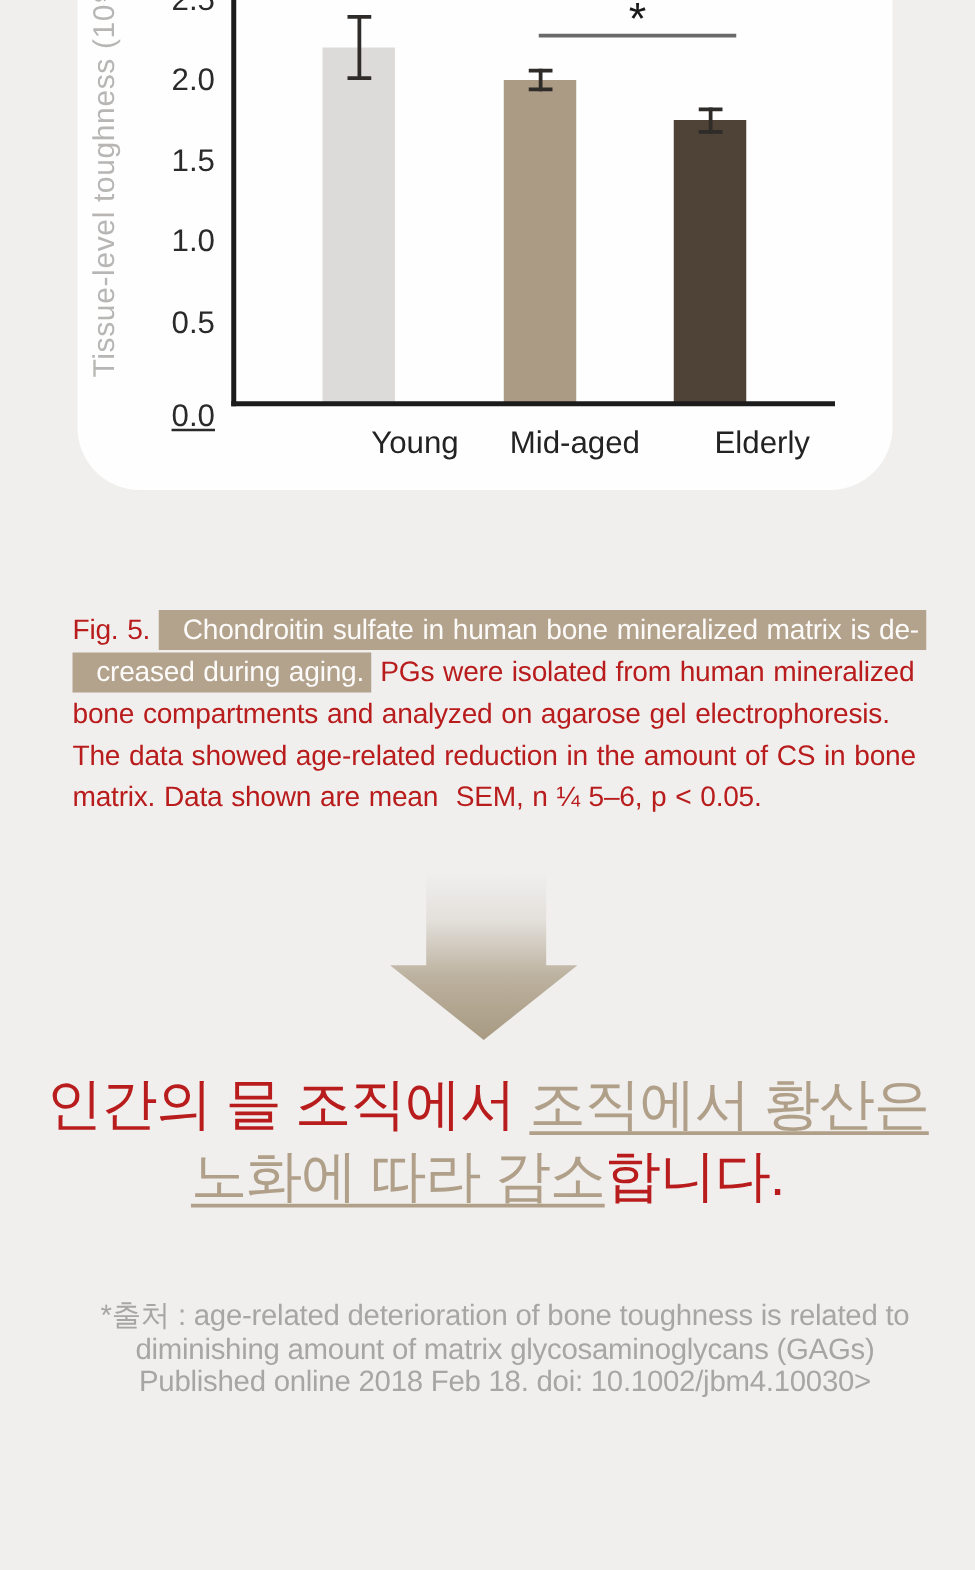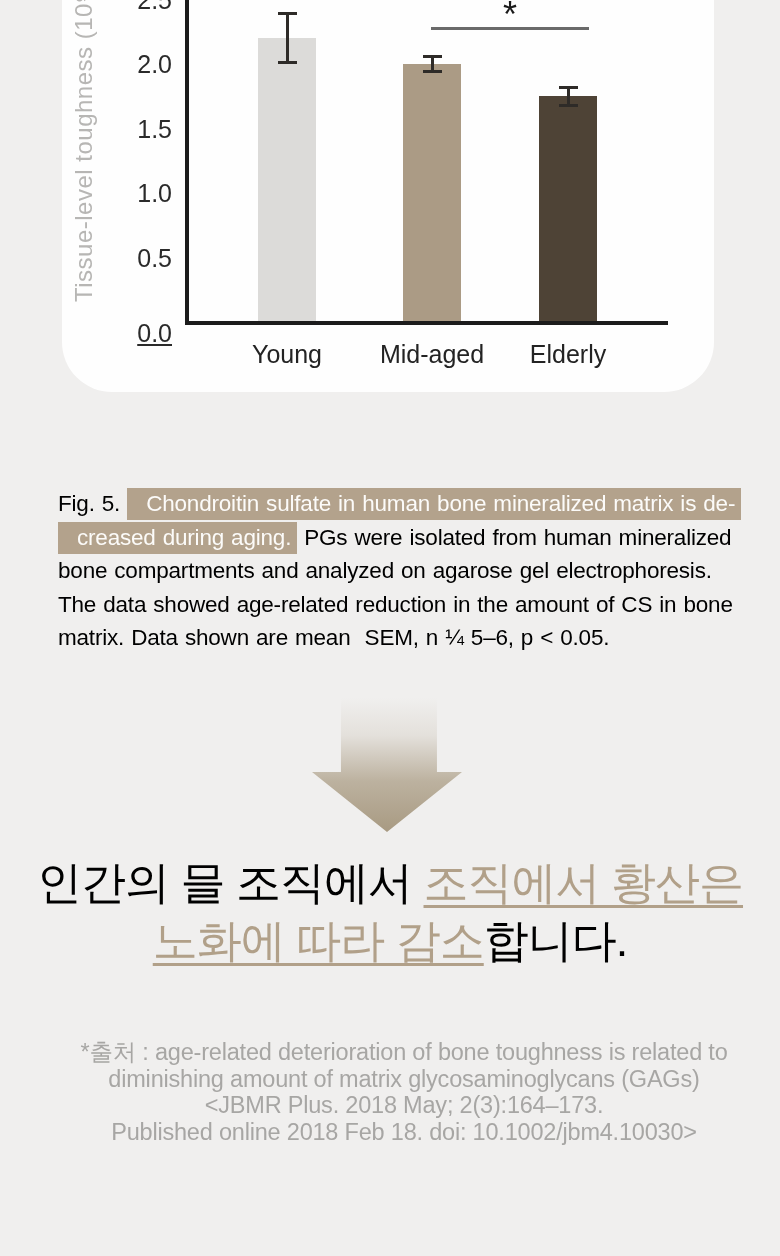--- a/index.html
+++ b/index.html
@@ -25,33 +25,33 @@
     font-size: 24px; letter-spacing: 0.5px; color: #b7b6b4; text-align: center;
   }
   .ytick {
     position: absolute; left: 96px; width: 76px; height: 30px; line-height: 30px;
     text-align: right; font-size: 25px; color: #2a2a2a;
   }
   .bar { position: absolute; }
   .err-line { position: absolute; width: 3px; background: #2e2b28; }
   .err-cap { position: absolute; width: 19px; height: 3px; background: #2e2b28; }
   .cat-label {
-    position: absolute; top: 340px; width: 160px; text-align: center;
+    position: absolute; top: 340px; width: 160px; text-align: right;
     font-size: 25px; color: #232323; letter-spacing: 0px;
   }
   .sig-line { position: absolute; left: 431px; top: 27px; width: 158px; height: 3px; background: #6a6a6a; }
   .sig-star { position: absolute; left: 490px; top: -6px; width: 40px; text-align: center;
     font-size: 36px; color: #1a1a1a; }
   
   .figure-caption {
     position: absolute; left: 58px; top: 487px; width: 680px;
     font-size: 22.5px; line-height: 33.5px; color: #3b3b3b;
     white-space: nowrap; letter-spacing: -0.2px; word-spacing: 1px;
   }
-  .part-normal { color: #000000; }
+  .part-normal { color: #b91c1c; }
   .part-highlight {
     background: #b3a28c; color: #fcfbf9;
     padding: 3px 6px 4px 19px;
   }
   
   .down-arrow {
     position: absolute; left: 312px; top: 698px; width: 150px; height: 134px;
     background: linear-gradient(180deg,
       rgba(171,157,133,0) 0%,
       rgba(171,157,133,0.18) 28%,
@@ -117,15 +117,14 @@
 
 <div class="figure-caption"><span class="part-normal">Fig. 5. </span><span class="part-highlight">Chondroitin sulfate in human bone mineralized matrix is de-</span><br><span class="part-highlight">creased during aging.</span><span class="part-normal"> PGs were isolated from human mineralized</span><br><span class="part-normal">bone compartments and analyzed on agarose gel electrophoresis.</span><br><span class="part-normal">The data showed age-related reduction in the amount of CS in bone</span><br><span class="part-normal">matrix. Data shown are mean &nbsp;SEM, n ¼ 5–6, p &lt; 0.05.</span></div>
 
 <div class="down-arrow"></div>
 
 <div class="headline"><span class="part-normal">인간의 믈 조직에서 </span><span class="part-accent">조직에서 황산은</span><br><span class="part-accent">노화에 따라 감소</span><span class="part-normal">합니다.</span></div>
 
 <div class="source-note">
     <div>*출처 : age-related deterioration of bone toughness is related to</div>
     <div>diminishing amount of matrix glycosaminoglycans (GAGs)</div>
-    <div>&lt;JBMR Plus. 2018 May; 2(3):164–173.</div>
     <div>Published online 2018 Feb 18. doi: 10.1002/jbm4.10030&gt;</div>
   </div>
 
 </body></html>

